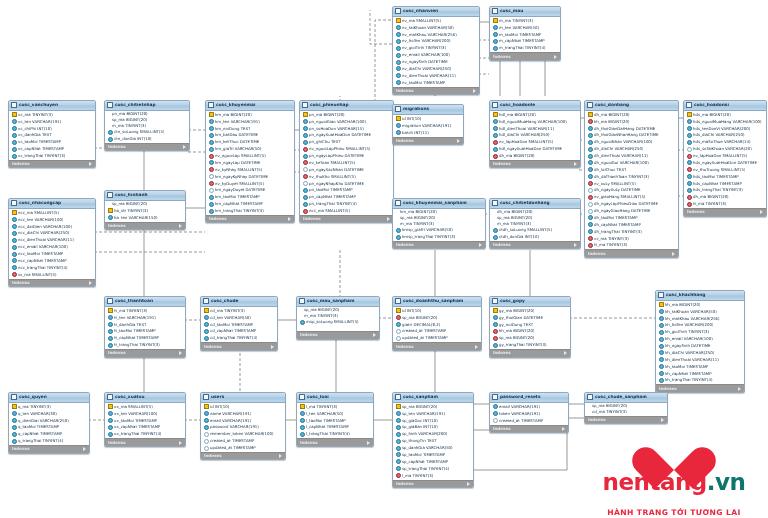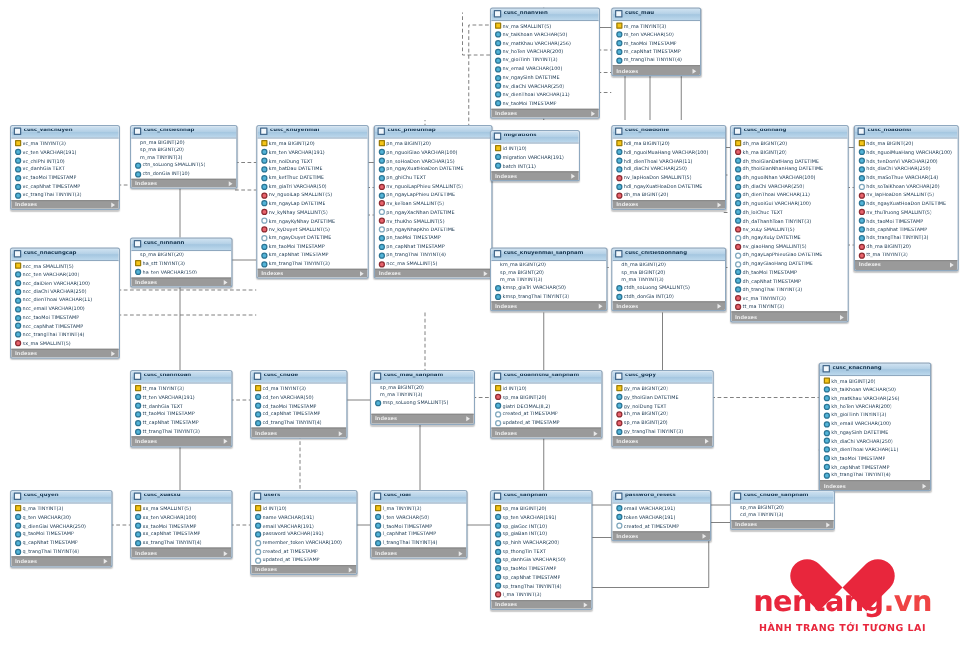--- a/index.html
+++ b/index.html
@@ -82,23 +82,23 @@
   #wm .heart .h1{left:26px;transform:rotate(45deg);transform-origin:0 100%;}
   #wm .heart .h2{left:-1px;transform:rotate(-45deg);transform-origin:100% 100%;}
   #wm .heart .notch{
     position:absolute;left:17px;top:11px;width:9px;height:22px;
     background:#ffffff;transform:rotate(16deg);border-radius:2px;
   }
   #wm .wtitle{
     font-family:"DejaVu Sans","Liberation Sans",sans-serif;
     font-weight:bold;font-size:23px;color:#e8263c;letter-spacing:-.5px;line-height:1;
   }
-  #wm .wtitle .dot{color:#ef4444;}
+  #wm .wtitle .dot{color:#0f766e;}
   #wm .wsub{
-    margin-top:4px;font-size:7.6px;font-weight:bold;color:#e8263c;
+    margin-top:14px;font-size:7.6px;font-weight:bold;color:#e8263c;
     letter-spacing:.4px;
   }
 </style>
 </head>
 <body>
 
 <div id="canvas">
 
   <svg id="links">
       <path d="M94,148 L104,148" class="dash"></path>

